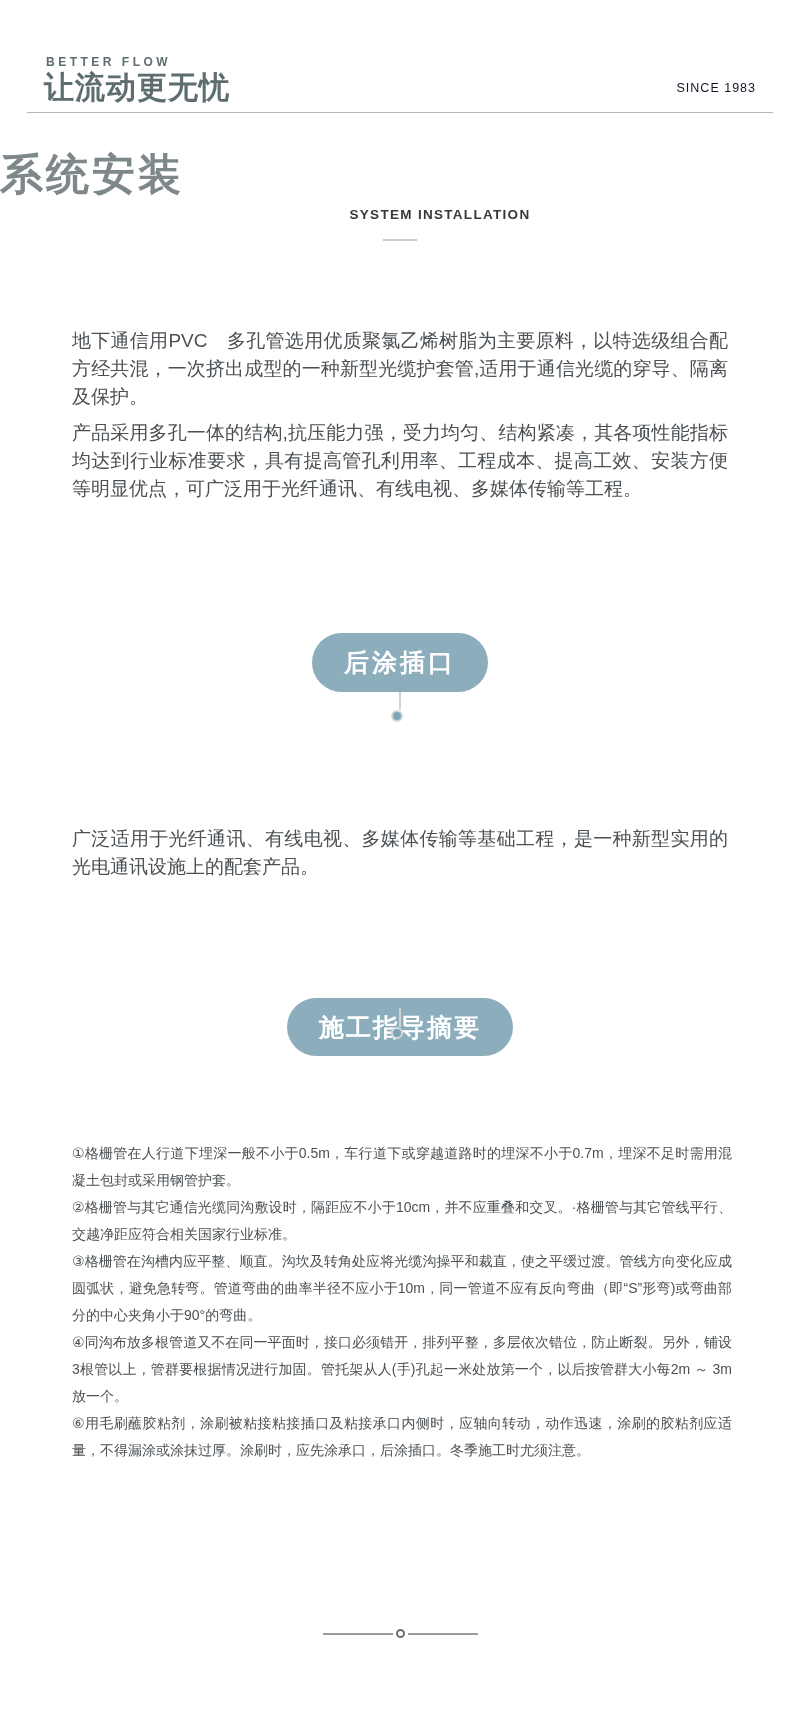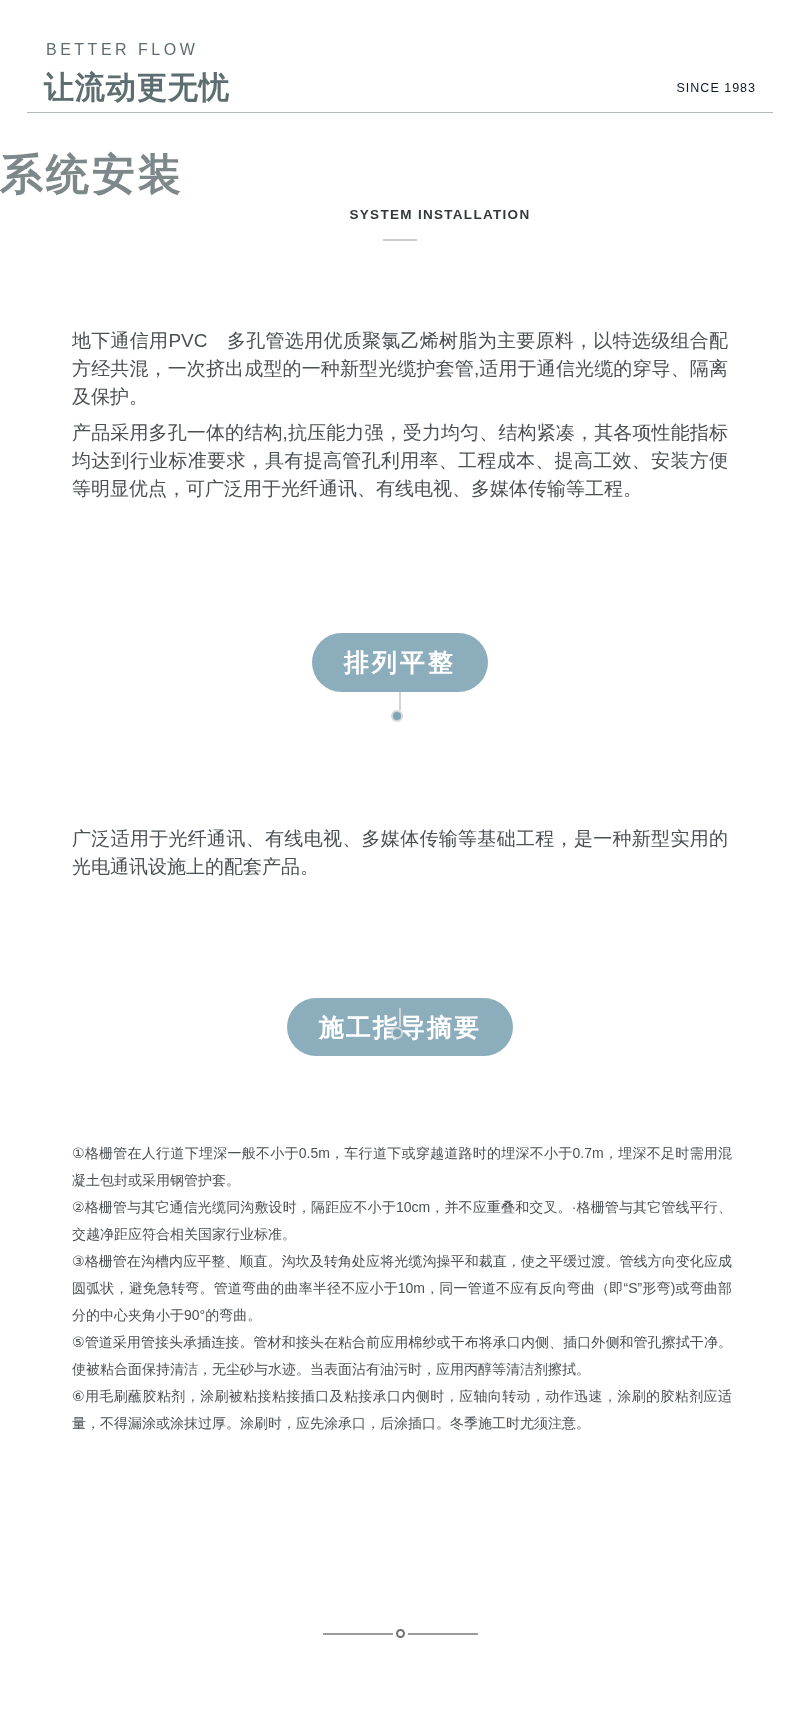--- a/index.html
+++ b/index.html
@@ -11,23 +11,23 @@
   .page {
     position: relative;
     width: 800px;
     height: 1720px;
     background: #ffffff;
     overflow: hidden;
   }
 
   
   .tagline {
-    position: absolute; left: 46px; top: 41px;
-    font-size: 16px; letter-spacing: 3.5px;
-    color: var(--logo, #5d6d70); font-weight: 400;
+    position: absolute; left: 46px; top: 55px;
+    font-size: 12px; letter-spacing: 3.5px;
+    color: var(--logo, #5d6d70); font-weight: 700;
   }
   .logo {
     position: absolute; left: 44px; top: 68px;
     font-size: 30px; font-weight: 700; letter-spacing: 1px;
     color: var(--logo, #5d6d70);
     transform: scaleY(1.04);
   }
   .since {
     position: absolute; right: 44px; top: 81px;
     font-size: 12.5px; letter-spacing: 1px;
@@ -133,35 +133,35 @@
   <div class="since">SINCE 1983</div>
   <div class="header-rule"></div>
 
   <div class="title-zh">系统安装</div>
   <div class="title-en">SYSTEM INSTALLATION</div>
   <div class="title-dash"></div>
 
   <p class="body-text p1">地下通信用PVC　多孔管选用优质聚氯乙烯树脂为主要原料，以特选级组合配方经共混，一次挤出成型的一种新型光缆护套管,适用于通信光缆的穿导、隔离及保护。</p>
   <p class="body-text p2">产品采用多孔一体的结构,抗压能力强，受力均匀、结构紧凑，其各项性能指标均达到行业标准要求，具有提高管孔利用率、工程成本、提高工效、安装方便等明显优点，可广泛用于光纤通讯、有线电视、多媒体传输等工程。</p>
 
-  <div class="badge badge-usage">排列平整</div>
+  <div class="badge badge-usage">后涂插口</div>
   <div class="connector-line line-1"></div>
   <div class="connector-dot dot-1"></div>
 
   <p class="body-text p3">广泛适用于光纤通讯、有线电视、多媒体传输等基础工程，是一种新型实用的光电通讯设施上的配套产品。</p>
 
   <div class="badge badge-guide">施工指导摘要</div>
   <div class="connector-line line-2"></div>
   <div class="connector-dot dot-2"></div>
 
   <div class="guide-list">
     <div>①格栅管在人行道下埋深一般不小于0.5m，车行道下或穿越道路时的埋深不小于0.7m，埋深不足时需用混凝土包封或采用钢管护套。</div>
     <div>②格栅管与其它通信光缆同沟敷设时，隔距应不小于10cm，并不应重叠和交叉。·格栅管与其它管线平行、交越净距应符合相关国家行业标准。</div>
     <div>③格栅管在沟槽内应平整、顺直。沟坎及转角处应将光缆沟操平和裁直，使之平缓过渡。管线方向变化应成圆弧状，避免急转弯。管道弯曲的曲率半径不应小于10m，同一管道不应有反向弯曲（即“S”形弯)或弯曲部分的中心夹角小于90°的弯曲。</div>
-    <div>⑤管道采用管接头承插连接。管材和接头在粘合前应用棉纱或干布将承口内侧、插口外侧和管孔擦拭干净。使被粘合面保持清洁，无尘砂与水迹。当表面沾有油污时，应用丙醇等清洁剂擦拭。</div>
+    <div>④同沟布放多根管道又不在同一平面时，接口必须错开，排列平整，多层依次错位，防止断裂。另外，铺设3根管以上，管群要根据情况进行加固。管托架从人(手)孔起一米处放第一个，以后按管群大小每2m ～ 3m放一个。</div>
     <div>⑥用毛刷蘸胶粘剂，涂刷被粘接粘接插口及粘接承口内侧时，应轴向转动，动作迅速，涂刷的胶粘剂应适量，不得漏涂或涂抹过厚。涂刷时，应先涂承口，后涂插口。冬季施工时尤须注意。</div>
   </div>
 
   <div class="footer-deco">
     <span class="footer-line"></span>
     <span class="footer-circle"></span>
     <span class="footer-line"></span>
   </div>
 
 </div>

